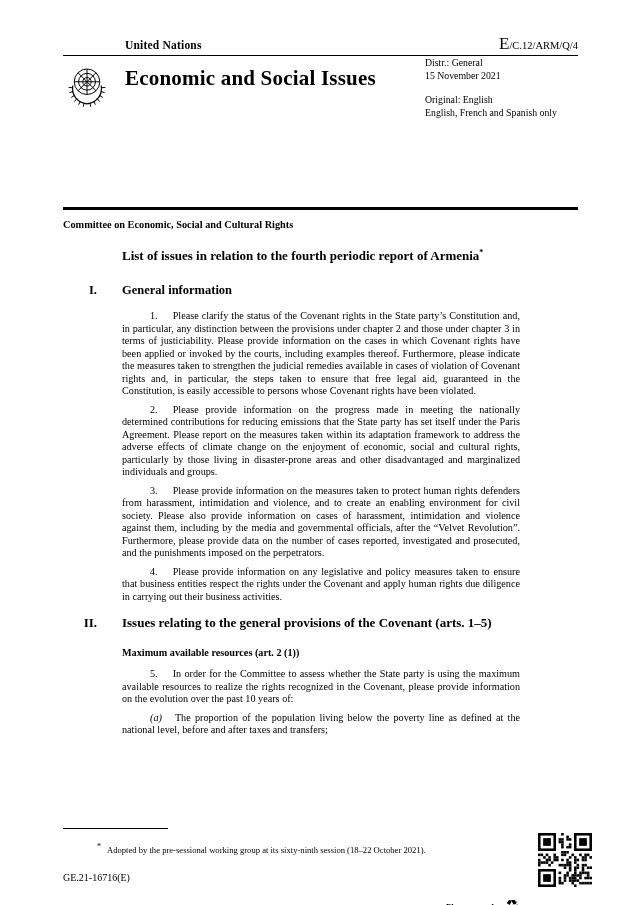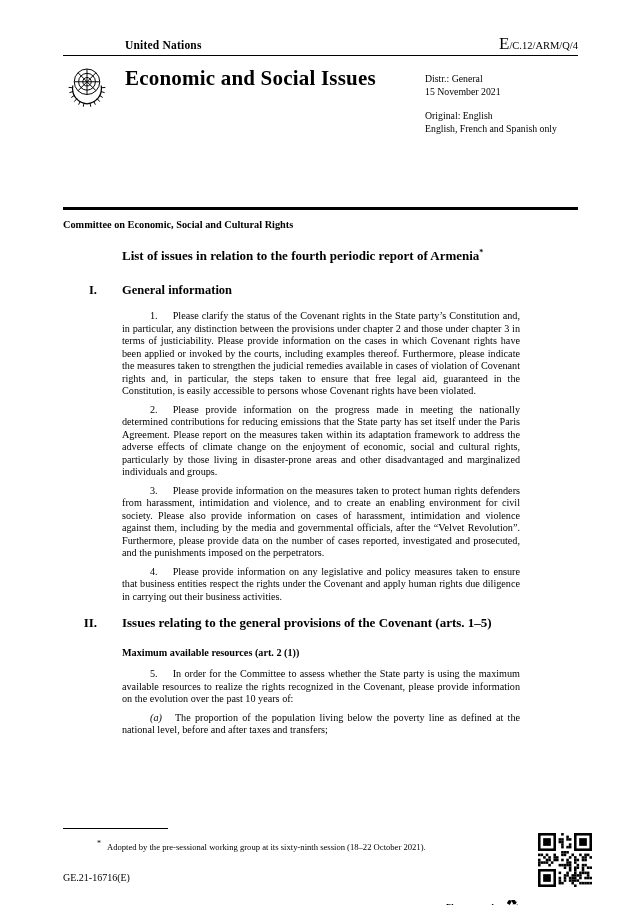--- a/index.html
+++ b/index.html
@@ -13,21 +13,21 @@
   .top-row { position:absolute; top:34px; left:63px; right:62px;
              display:flex; justify-content:space-between; align-items:baseline; }
   .un-name { font-weight:bold; font-size:11.5px; padding-left:62px; letter-spacing:.2px; }
   .doc-symbol { font-size:10.5px; }
   .sym-big { font-size:17px; }
   .rule-thin { position:absolute; top:55px; left:63px; right:62px; border-top:1.5px solid #000; }
 
   
   .emblem { position:absolute; left:63px; top:63px; width:48px; height:48px; }
   .council { position:absolute; left:125px; top:66px; font-size:21px; font-weight:bold; letter-spacing:.2px; }
-  .distr { position:absolute; left:425px; top:72px; font-size:9.8px; line-height:13px; }
+  .distr { position:absolute; left:425px; top:56px; font-size:9.8px; line-height:13px; }
   .distr .gap { height:11px; }
   .rule-thick { position:absolute; top:207px; left:63px; right:62px; border-top:3px solid #000; }
   .committee { position:absolute; top:219px; left:63px; font-size:10.3px; font-weight:bold; }
 
   
   .body { position:absolute; top:248px; left:63px; width:457px; }
   .doc-title { font-size:13px; font-weight:bold; line-height:1.3; margin:0 0 18px 59px; width:378px; }
   .fn-ref { font-size:8px; vertical-align:super; font-weight:bold; }
 
   .sec-head { display:flex; font-weight:bold; margin-bottom:12px; }
@@ -38,21 +38,21 @@
 
   .para { width:398px; margin:0 0 6px 59px; font-size:10.2px; line-height:12.5px;
           text-align:justify; text-indent:28px; }
   .pnum { margin-right:15px; }
   .item-label { font-style:italic; margin-right:13px; }
   .sub-heading { margin:15px 0 10px 59px; font-weight:bold; font-size:10.2px; }
 
   
   .footnote-block { position:absolute; top:828px; left:63px; right:62px; }
   .fn-rule { width:105px; border-top:1px solid #000; margin-bottom:5px; }
-  .fn-line { padding-left:34px; font-size:8.6px; line-height:14px;margin-top:8px; }
+  .fn-line { padding-left:34px; font-size:8.6px; line-height:19px;margin-top:8px; }
   .fn-marker { font-size:8px; vertical-align:super; margin-right:6px; }
 
   
   .doc-number { position:absolute; left:63px; top:872px; font-size:10px; }
   .recycle-note { position:absolute; left:446px; top:897px; display:flex; align-items:center; gap:5px; }
   .recycle-label { font-weight:bold; font-size:8.8px; }
   .recycle-icon { font-size:20px; line-height:20px; font-family:"DejaVu Sans", sans-serif; }
   .qr { position:absolute; left:538px; top:833px; width:54px; height:54px; }
 </style>
 </head>

